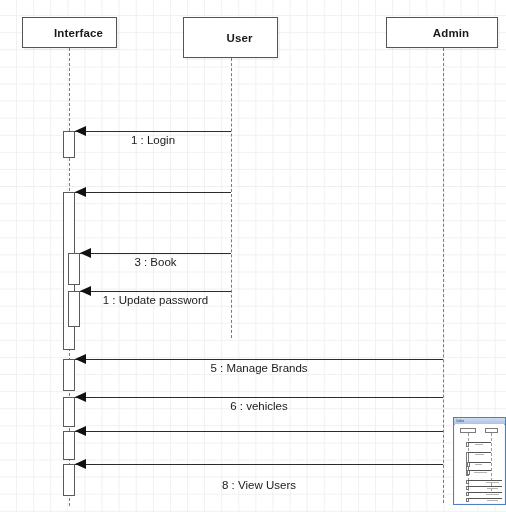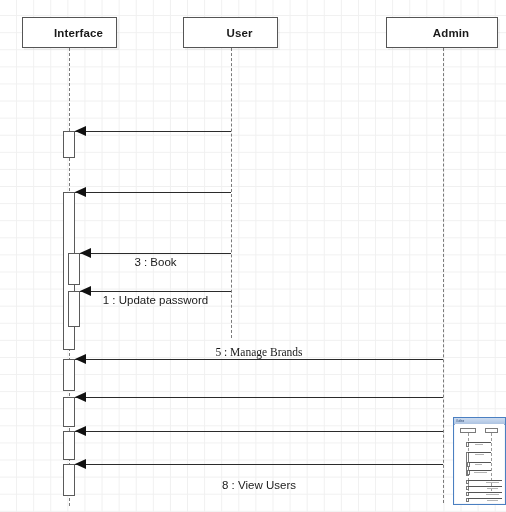--- a/index.html
+++ b/index.html
@@ -148,56 +148,58 @@
 
 <div id="canvas">
 
   <div class="lifeline-stem" style="left:69px; top:48px; height:458px;"></div>
   <div class="lifeline-stem" style="left:231px; top:48px; height:290px;"></div>
   <div class="lifeline-stem" style="left:443px; top:48px; height:455px;"></div>
 
   <div class="lifeline-head" style="left:22px; top:17px; width:95px; height:31px;">
     <span class="lifeline-head-label">Interface</span>
   </div>
-  <div class="lifeline-head" style="left:183px; top:17px; width:95px; height:31px;">
+  <div class="lifeline-head" style="left:183px; top:17px; width:95px; height:41px;">
     <span class="lifeline-head-label">User</span>
   </div>
   <div class="lifeline-head" style="left:386px; top:17px; width:112px; height:31px;">
     <span class="lifeline-head-label">Admin</span>
   </div>
 
   <div class="activation" style="left:63px; top:192px; width:12px; height:158px;"></div>
   <div class="activation" style="left:63px; top:131px; width:12px; height:27px;"></div>
   <div class="activation" style="left:68px; top:253px; width:12px; height:32px;"></div>
   <div class="activation" style="left:68px; top:291px; width:12px; height:36px;"></div>
   <div class="activation" style="left:63px; top:359px; width:12px; height:32px;"></div>
   <div class="activation" style="left:63px; top:397px; width:12px; height:30px;"></div>
   <div class="activation" style="left:63px; top:431px; width:12px; height:29px;"></div>
   <div class="activation" style="left:63px; top:464px; width:12px; height:32px;"></div>
 
   <div class="msg" style="left:75px; top:131px; width:156px;"></div>
   <div class="msg-head" style="left:75px; top:126px;"></div>
+  <div class="msg-label" style="left:75px; top:134px; width:156px;">1 : Login</div>
 
   <div class="msg" style="left:75px; top:192px; width:156px;"></div>
   <div class="msg-head" style="left:75px; top:187px;"></div>
 
   <div class="msg" style="left:80px; top:253px; width:151px;"></div>
   <div class="msg-head" style="left:80px; top:248px;"></div>
   <div class="msg-label" style="left:80px; top:256px; width:151px;">3 : Book</div>
 
   <div class="msg" style="left:80px; top:291px; width:151px;"></div>
   <div class="msg-head" style="left:80px; top:286px;"></div>
   <div class="msg-label" style="left:80px; top:294px; width:151px;">1 : Update password</div>
 
   <div class="msg" style="left:75px; top:359px; width:368px;"></div>
   <div class="msg-head" style="left:75px; top:354px;"></div>
-  <div class="msg-label" style="left:75px; top:346px; width:368px;font-family:Liberation Serif, serif;">5 : Manage Brands</div>
+  <div class="msg-label" style="left:75px; top:362px; width:368px;">5 : Manage Brands</div>
 
   <div class="msg" style="left:75px; top:397px; width:368px;"></div>
   <div class="msg-head" style="left:75px; top:392px;"></div>
+  <div class="msg-label" style="left:75px; top:400px; width:368px;">6 : vehicles</div>
 
   <div class="msg" style="left:75px; top:431px; width:368px;"></div>
   <div class="msg-head" style="left:75px; top:426px;"></div>
 
   <div class="msg" style="left:75px; top:464px; width:368px;"></div>
   <div class="msg-head" style="left:75px; top:459px;"></div>
   <div class="msg-label" style="left:75px; top:479px; width:368px;">8 : View Users</div>
 
   <div id="minimap" style="left:453px; top:417px; width:53px; height:88px;">
     <div class="mm-titlebar"></div>

